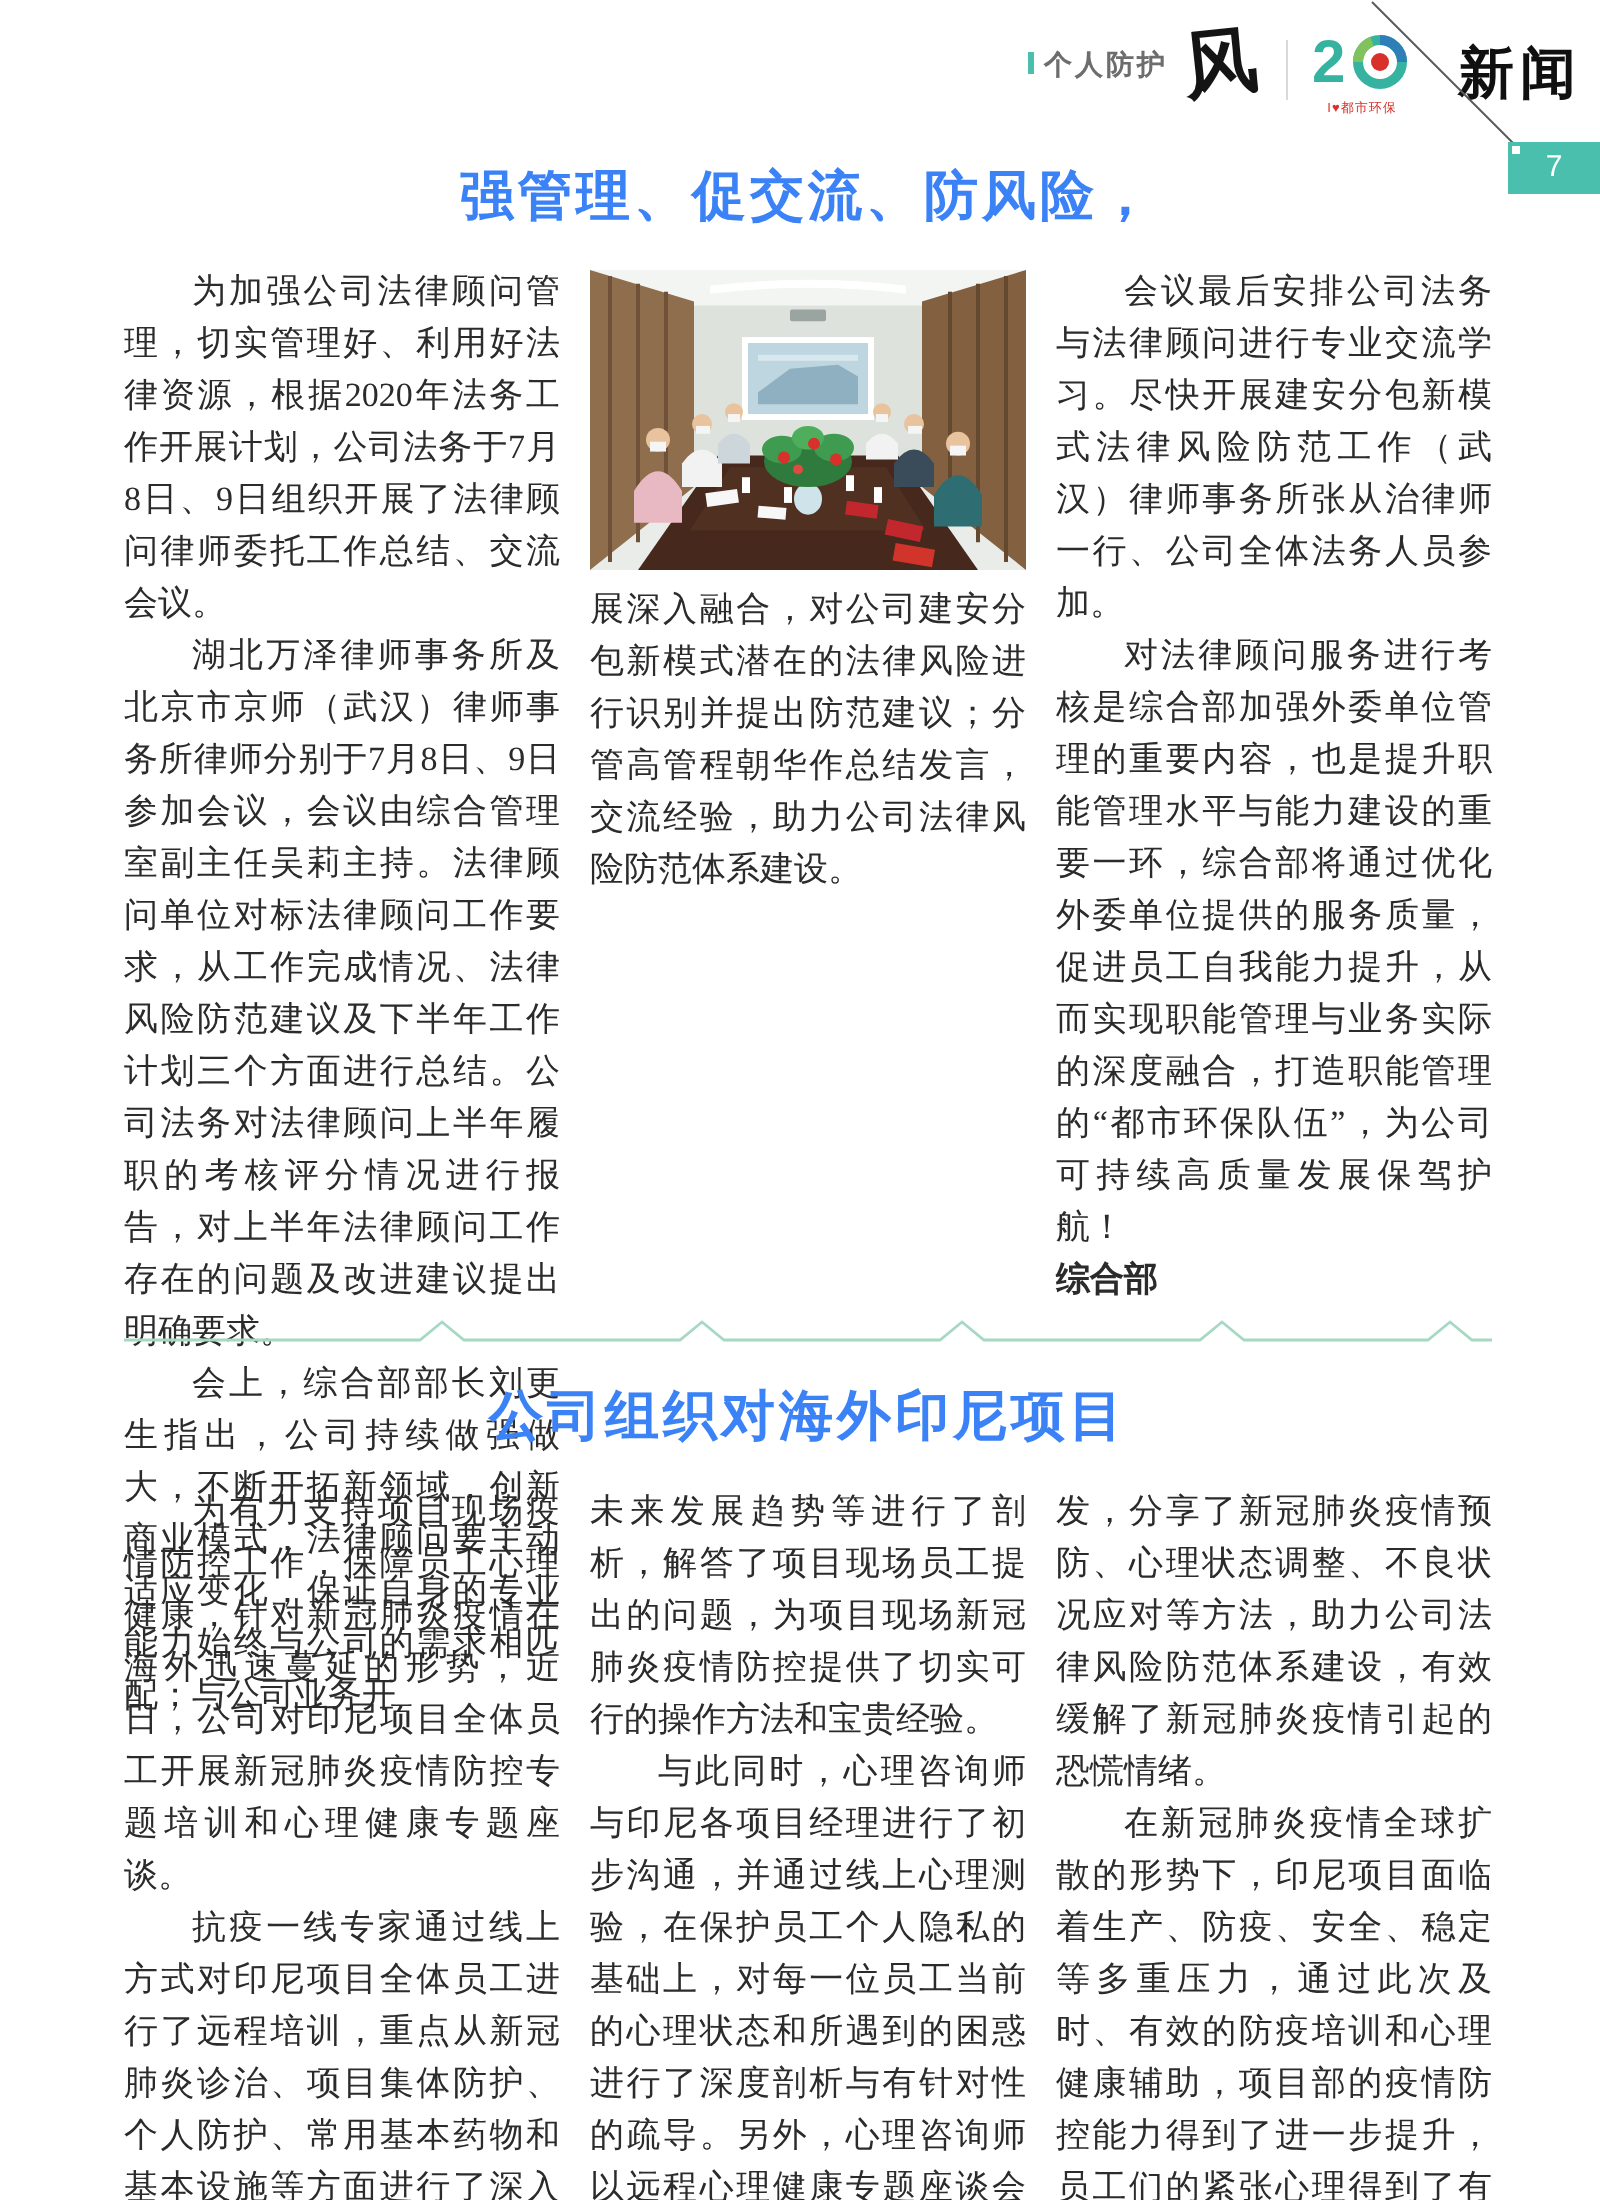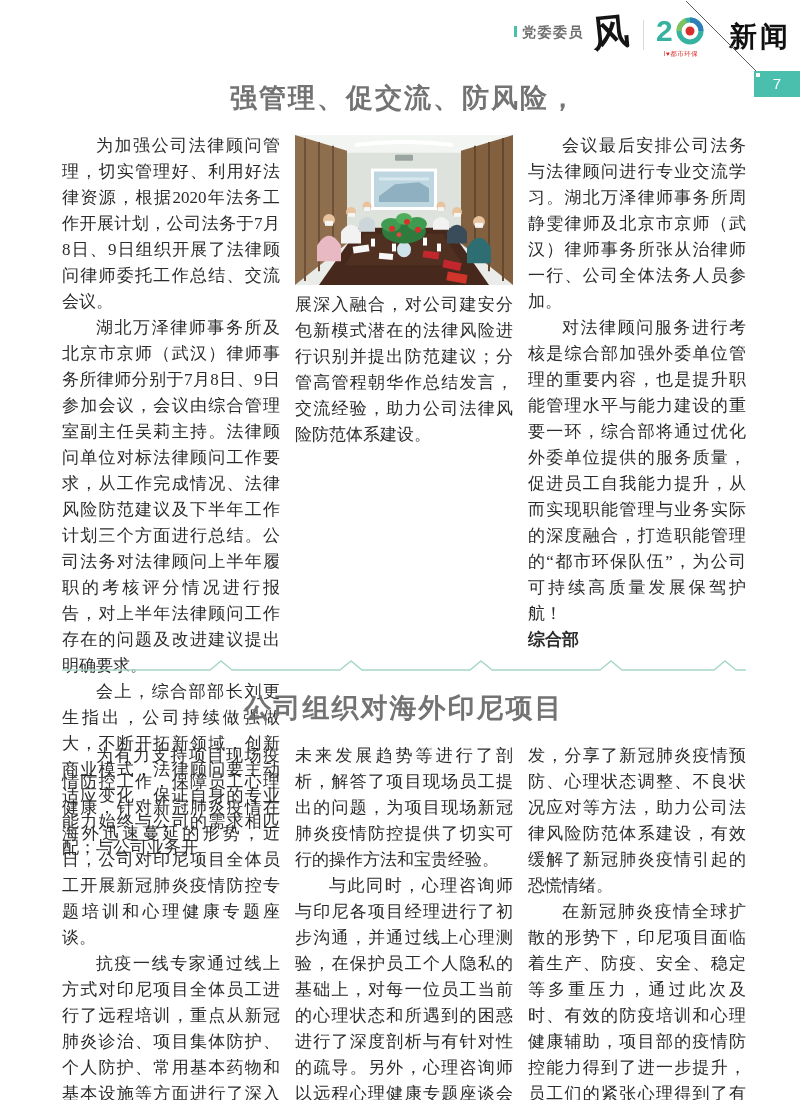--- a/index.html
+++ b/index.html
@@ -24,35 +24,35 @@
   .diag{position:absolute;left:676px;top:0;width:84px;height:74px;}
   .page-tab{position:absolute;right:0;top:71px;width:46px;height:26px;background:#4bbfae;}
   .page-tab .sq{position:absolute;left:2px;top:2px;width:4px;height:4px;background:#ffffff;}
   .page-tab .num{display:block;text-align:center;line-height:26px;color:#ffffff;
     font-family:"Liberation Sans","DejaVu Sans",sans-serif;font-size:15px;}
   
   .article{position:absolute;left:62px;width:684px;}
   .art1{top:80px;}
   .art2{top:690px;}
   .a-title{font-family:"Liberation Sans","DejaVu Sans",sans-serif;font-weight:900;
-    font-size:27px;line-height:36px;letter-spacing:2px;color:#737373;text-align:center;}
+    font-size:27px;line-height:36px;letter-spacing:2px;color:#3b82f6;text-align:center;}
   .cols{display:flex;gap:15px;margin-top:17px;}
   .col{flex:1 1 0;min-width:0;}
   .col p{margin:0;font-size:17px;line-height:26px;text-align:justify;color:#2b2b2b;}
   .ind{text-indent:2em;}
   .byline{font-weight:bold;text-align:right;color:#1c1c1c;}
   .photo{width:100%;height:150px;display:block;margin:2px 0 7px 0;}
   .divider{position:absolute;left:62px;top:659px;width:684px;height:13px;}
 </style>
 </head>
 <body>
 
 <div class="header-cluster">
   <span class="teal-tick"></span>
-  <span class="masthead-text">党委委员</span>
+  <span class="masthead-text">个人防护</span>
   <span class="feng-seal">风</span>
   <span class="v-div"></span>
   <span class="logo20">
     <svg width="54" height="32" viewBox="0 0 54 32">
       <text x="2" y="27" font-family="Liberation Sans,DejaVu Sans,sans-serif" font-weight="bold" font-size="30" fill="#35b3a0">2</text>
       <circle cx="36" cy="17" r="11" fill="none" stroke="#35b3a0" stroke-width="5"></circle>
       <path d="M 36 6 A 11 11 0 0 1 47 17" fill="none" stroke="#2e7fb8" stroke-width="5"></path>
       <path d="M 25 17 A 11 11 0 0 1 32 6.7" fill="none" stroke="#7fc25e" stroke-width="5"></path>
       <circle cx="36" cy="17" r="4.5" fill="#d8302a"></circle>
     </svg>
@@ -139,21 +139,21 @@
         <rect x="148" y="128" width="18" height="8" fill="#c1272d" transform="rotate(12 157 132)"></rect>
         <rect x="152" y="140" width="20" height="9" fill="#d0342b" transform="rotate(10 162 144)"></rect>
         <rect x="76" y="105" width="4" height="8" fill="#ffffff"></rect>
           <rect x="97" y="110" width="4" height="8" fill="#ffffff"></rect>
         <rect x="128" y="104" width="4" height="8" fill="#ffffff"></rect>
           <rect x="142" y="110" width="4" height="8" fill="#ffffff"></rect>
       </svg>
       <p>展深入融合，对公司建安分包新模式潜在的法律风险进行识别并提出防范建议；分管高管程朝华作总结发言，交流经验，助力公司法律风险防范体系建设。</p>
     </div>
     <div class="col">
-      <p class="ind">会议最后安排公司法务与法律顾问进行专业交流学习。湖北万泽律师事务所周静雯律师及北京市京师（武汉）律师事务所张从治律师一行、公司全体法务人员参加。</p>
+      <p class="ind">会议最后安排公司法务与法律顾问进行专业交流学习。尽快开展建安分包新模式法律风险防范工作（武汉）律师事务所张从治律师一行、公司全体法务人员参加。</p>
       <p class="ind">对法律顾问服务进行考核是综合部加强外委单位管理的重要内容，也是提升职能管理水平与能力建设的重要一环，综合部将通过优化外委单位提供的服务质量，促进员工自我能力提升，从而实现职能管理与业务实际的深度融合，打造职能管理的“都市环保队伍”，为公司可持续高质量发展保驾护航！</p>
       <p class="byline">综合部</p>
     </div>
   </div>
 </div>
 
 <svg class="divider" viewBox="0 0 684 13" preserveAspectRatio="none">
   <path d="M0,11 H148 L159,2 L170,11 H278 L289,2 L300,11 H408 L419,2 L430,11 H538 L549,2 L560,11 H652 L663,2 L674,11 H684" fill="none" stroke="#a6d8c4" stroke-width="1.4"></path>
 </svg>
 

